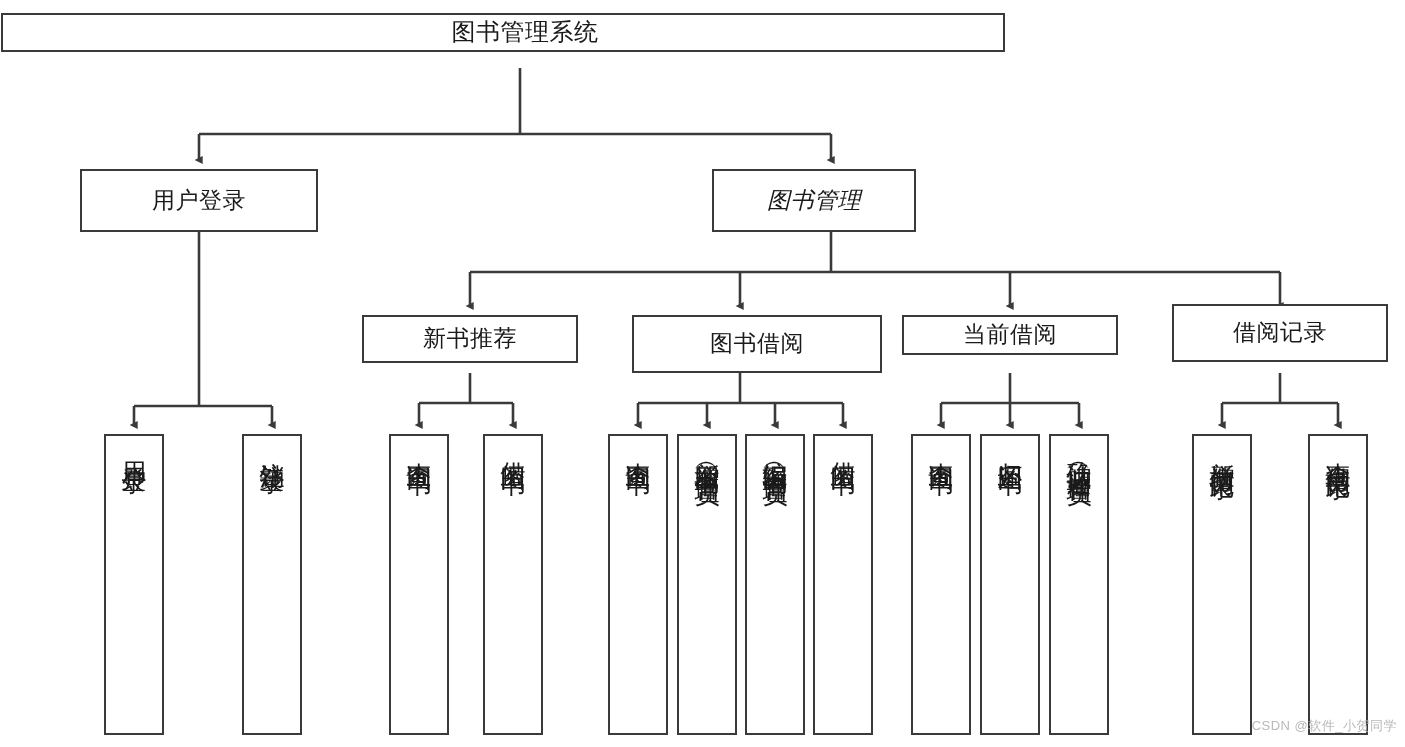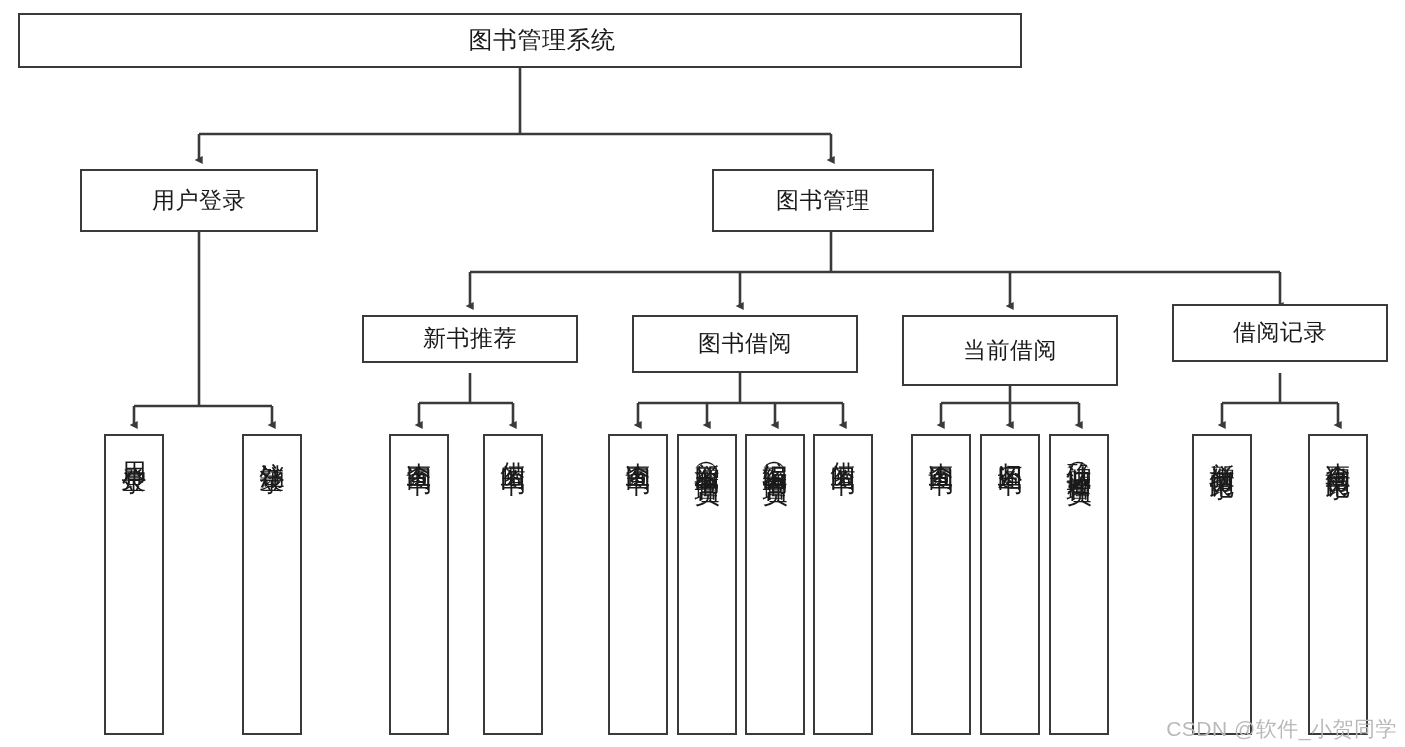--- a/index.html
+++ b/index.html
@@ -61,22 +61,22 @@
     writing-mode: vertical-rl;
     text-orientation: upright;
     font-size: 25px;
     line-height: 1.0;
     letter-spacing: 3px;
     white-space: nowrap;
   }
   .watermark {
     position: absolute;
     right: 8px;
-    bottom: 4px;
-    font-size: 21px;
+    bottom: 12px;
+    font-size: 13px;
     color: #b9b9b9;
     letter-spacing: 0.5px;
     white-space: nowrap;
     user-select: none;
   }
 </style>
 </head>
 <body>
 
 <div id="diagram-root">
@@ -124,41 +124,41 @@
       <path d="M1010,403 L1010,425" marker-end="url(#arrow)"></path>
       <path d="M1079,403 L1079,425" marker-end="url(#arrow)"></path>
 
       <path d="M1280,373 L1280,403"></path>
       <path d="M1222,403 L1338,403"></path>
       <path d="M1222,403 L1222,425" marker-end="url(#arrow)"></path>
       <path d="M1338,403 L1338,425" marker-end="url(#arrow)"></path>
     </g>
   </svg>
 
-  <div class="node horiz root" style="left:18px; top:13px; width:1004px; height:55px;padding-left:44px;">
+  <div class="node horiz root" style="left:1px; top:13px; width:1004px; height:39px;padding-left:44px;">
     <span class="node-label">图书管理系统</span>
   </div>
 
   <div class="node horiz" style="left:80px; top:169px; width:238px; height:63px;">
     <span class="node-label">用户登录</span>
   </div>
 
-  <div class="node horiz" style="left:712px; top:169px; width:222px; height:63px;">
+  <div class="node horiz" style="left:712px; top:169px; width:204px; height:63px;font-style:italic;">
     <span class="node-label">图书管理</span>
   </div>
 
   <div class="node horiz" style="left:362px; top:315px; width:216px; height:48px;">
     <span class="node-label">新书推荐</span>
   </div>
 
-  <div class="node horiz" style="left:632px; top:315px; width:226px; height:58px;">
+  <div class="node horiz" style="left:632px; top:315px; width:250px; height:58px;">
     <span class="node-label">图书借阅</span>
   </div>
 
-  <div class="node horiz" style="left:902px; top:315px; width:216px; height:71px;">
+  <div class="node horiz" style="left:902px; top:315px; width:216px; height:40px;">
     <span class="node-label">当前借阅</span>
   </div>
 
   <div class="node horiz" style="left:1172px; top:304px; width:216px; height:58px;">
     <span class="node-label">借阅记录</span>
   </div>
 
   <div class="node vert" style="left:104px; top:434px; width:60px; height:301px;">
     <span class="node-label">用户登录</span>
   </div>

